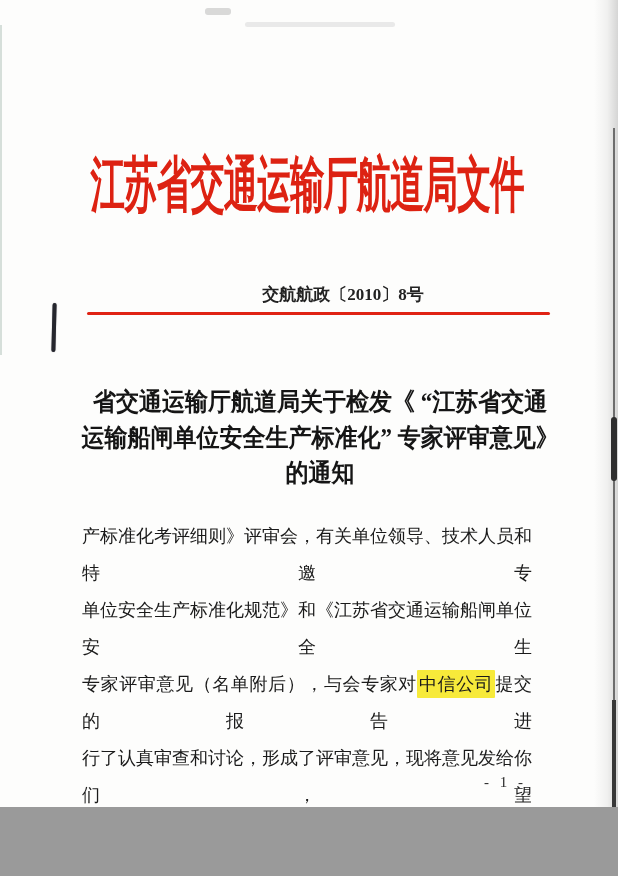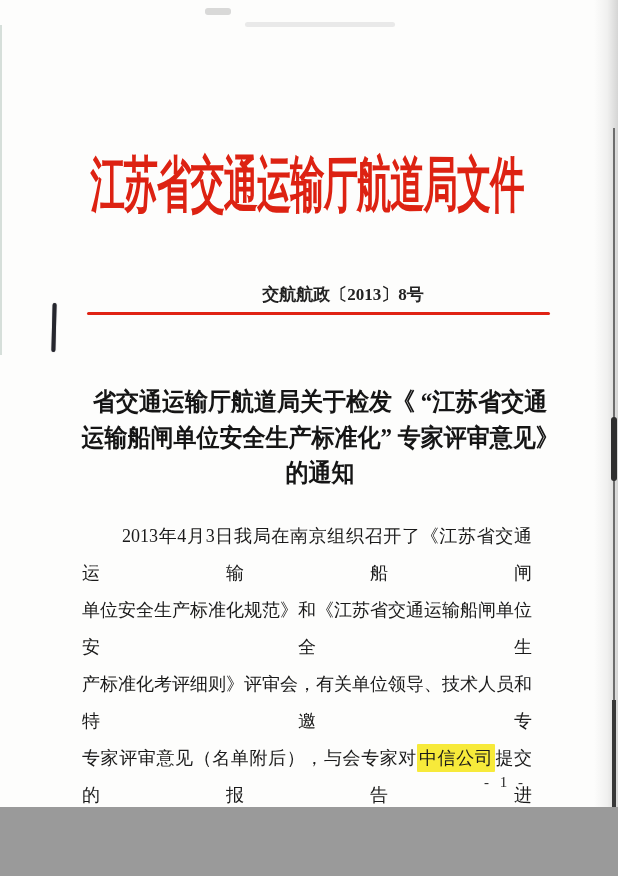--- a/index.html
+++ b/index.html
@@ -138,34 +138,33 @@
 </style>
 </head>
 <body>
 
 <div class="page">
 
   <div class="masthead">
     <span class="stretch" style="color: rgb(221, 34, 18);">江苏省交通运输厅航道局文件</span>
   </div>
 
-  <div class="doc-number">交航航政〔2013〕8号</div>
+  <div class="doc-number">交航航政〔2010〕8号</div>
 
   <div class="red-rule" style="background: rgb(224, 35, 20);"></div>
 
   <div class="subject">
     <div>省交通运输厅航道局关于检发《 “江苏省交通</div>
     <div>运输船闸单位安全生产标准化” 专家评审意见》</div>
     <div>的通知</div>
   </div>
 
   <div class="body-text">
-    <div class="line fill indent">2013年4月3日我局在南京组织召开了《江苏省交通运输船闸</div>
+    <div class="line fill">产标准化考评细则》评审会，有关单位领导、技术人员和特邀专</div>
     <div class="line fill">单位安全生产标准化规范》和《江苏省交通运输船闸单位安全生</div>
-    <div class="line fill">产标准化考评细则》评审会，有关单位领导、技术人员和特邀专</div>
     <div class="line fill">
       <span>专家评审意见（名单附后），与会专家对</span><span class="hl" style="background: rgb(247, 234, 58);">中信公司</span><span>提交的报告进</span>
     </div>
     <div class="line fill">行了认真审查和讨论，形成了评审意见，现将意见发给你们，望</div>
 
   </div>
 
   <div class="page-number">- 1 -</div>
 
   <div class="artifact pen-mark"></div>

